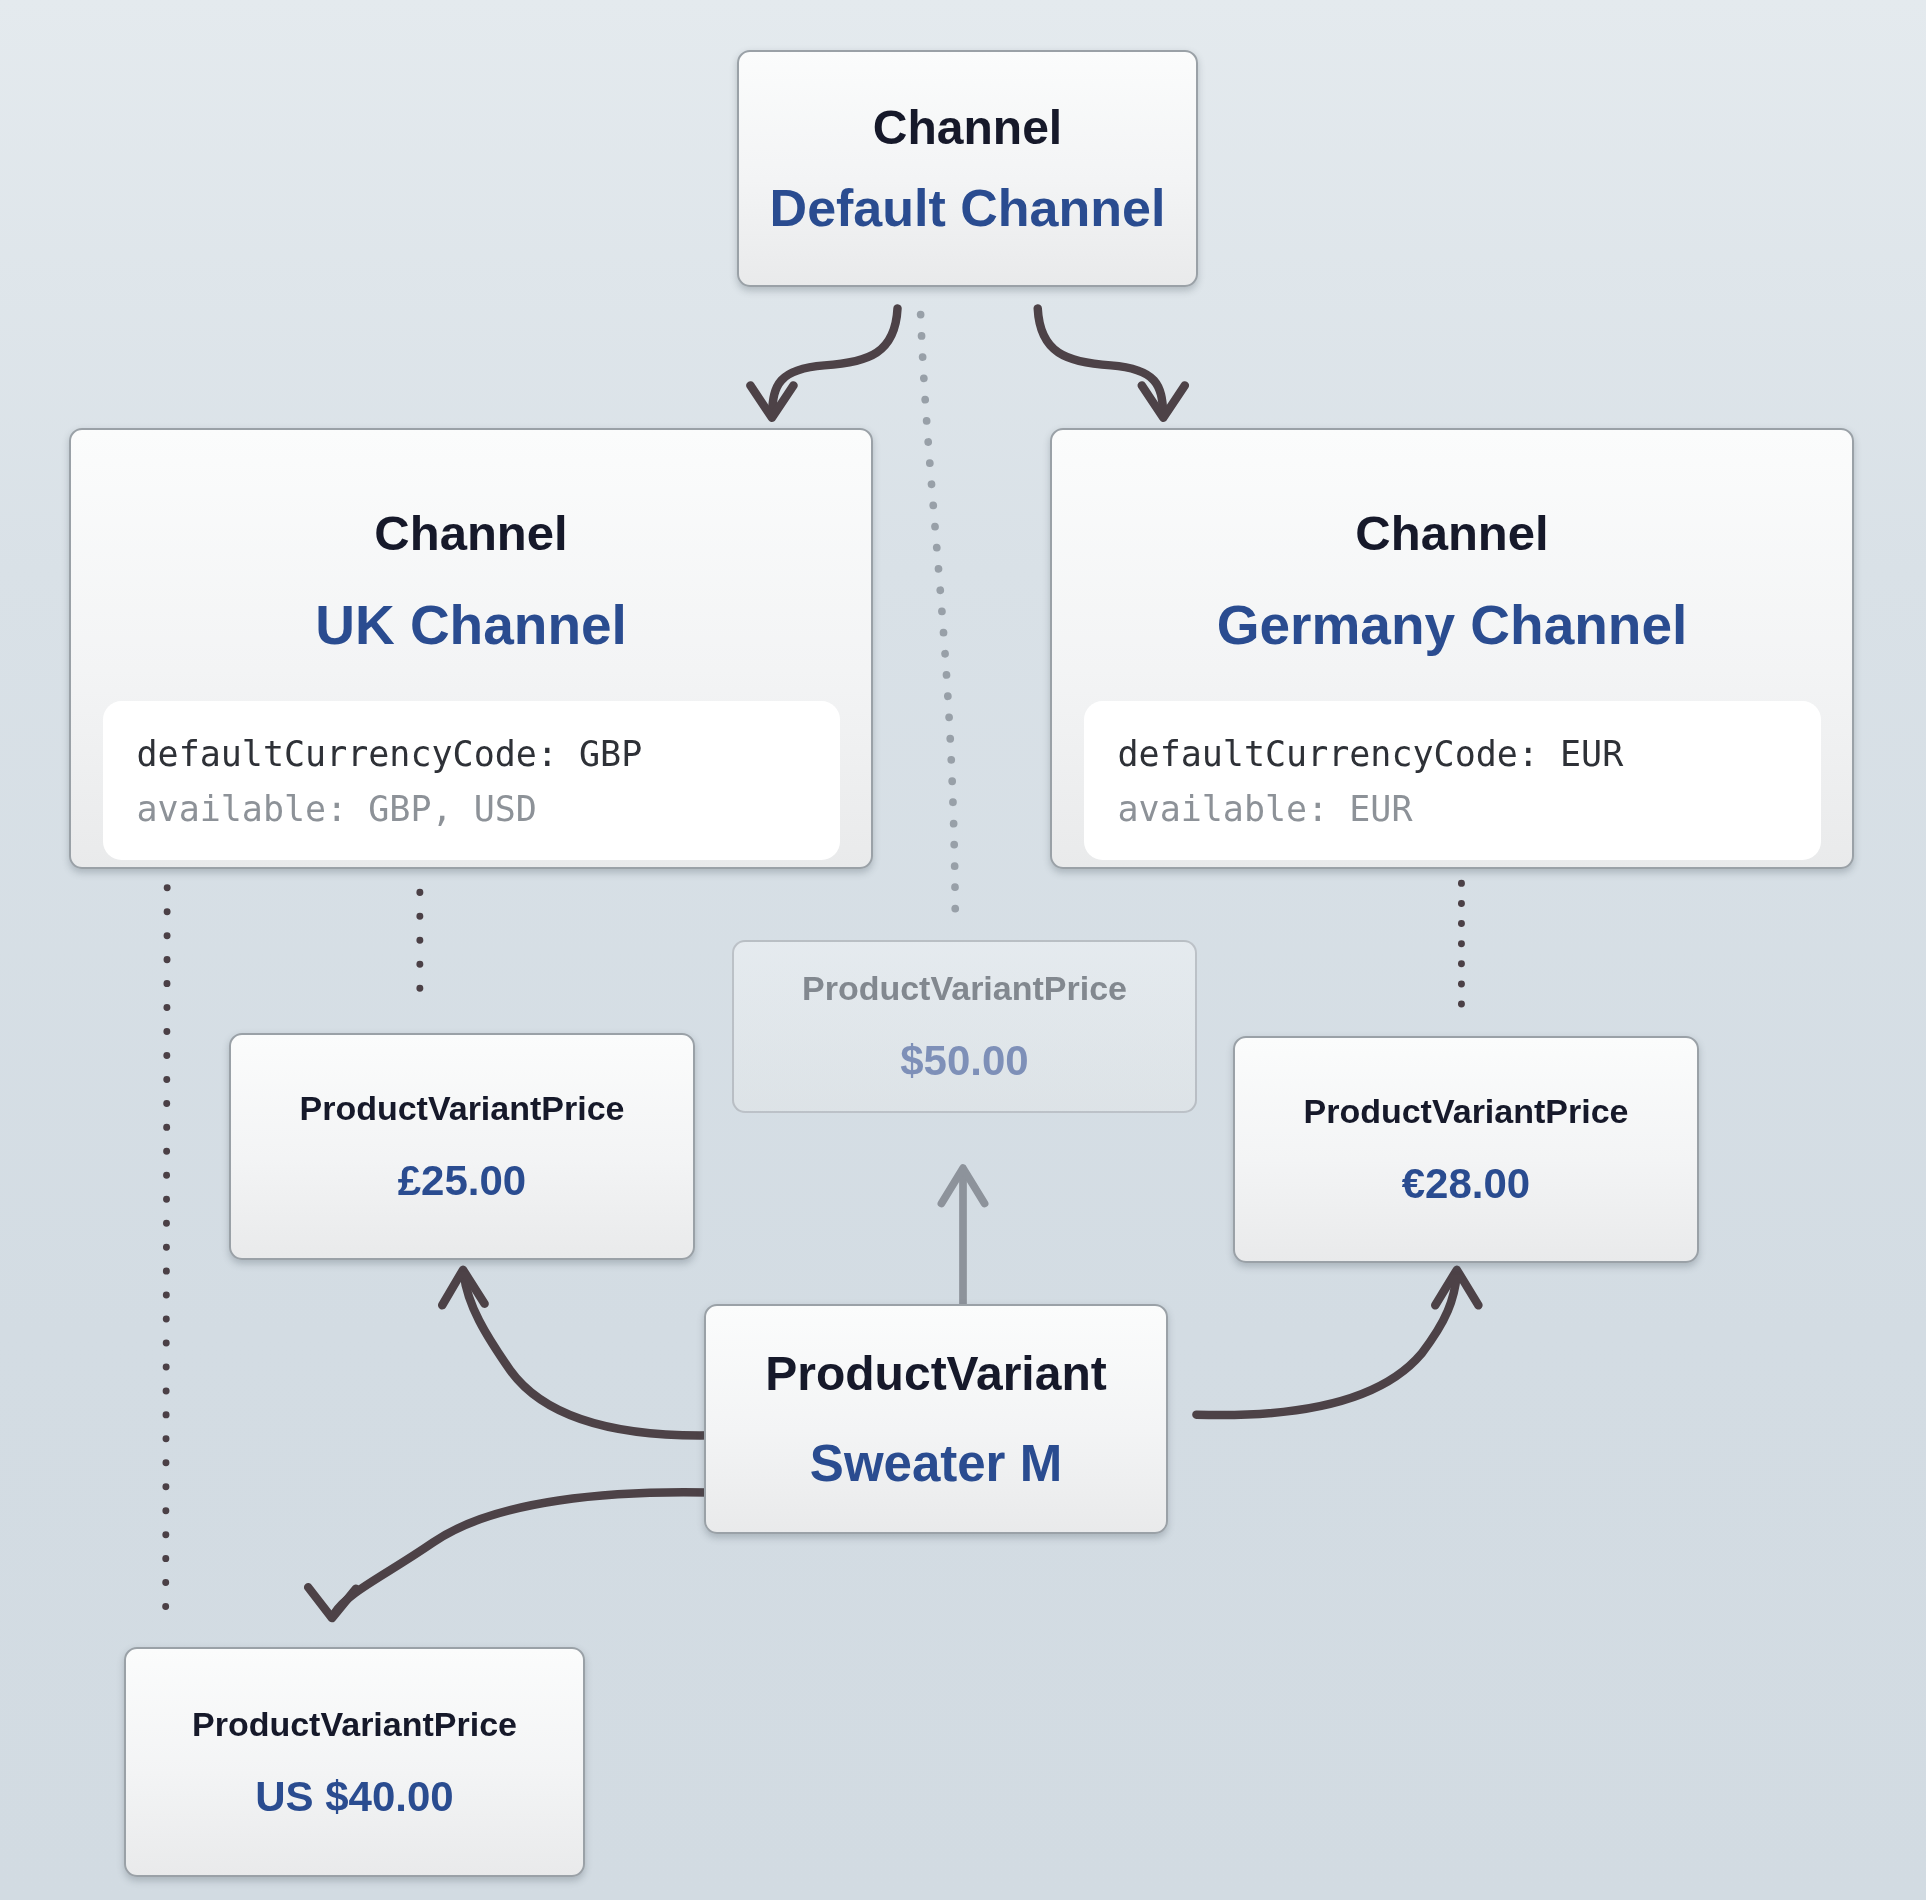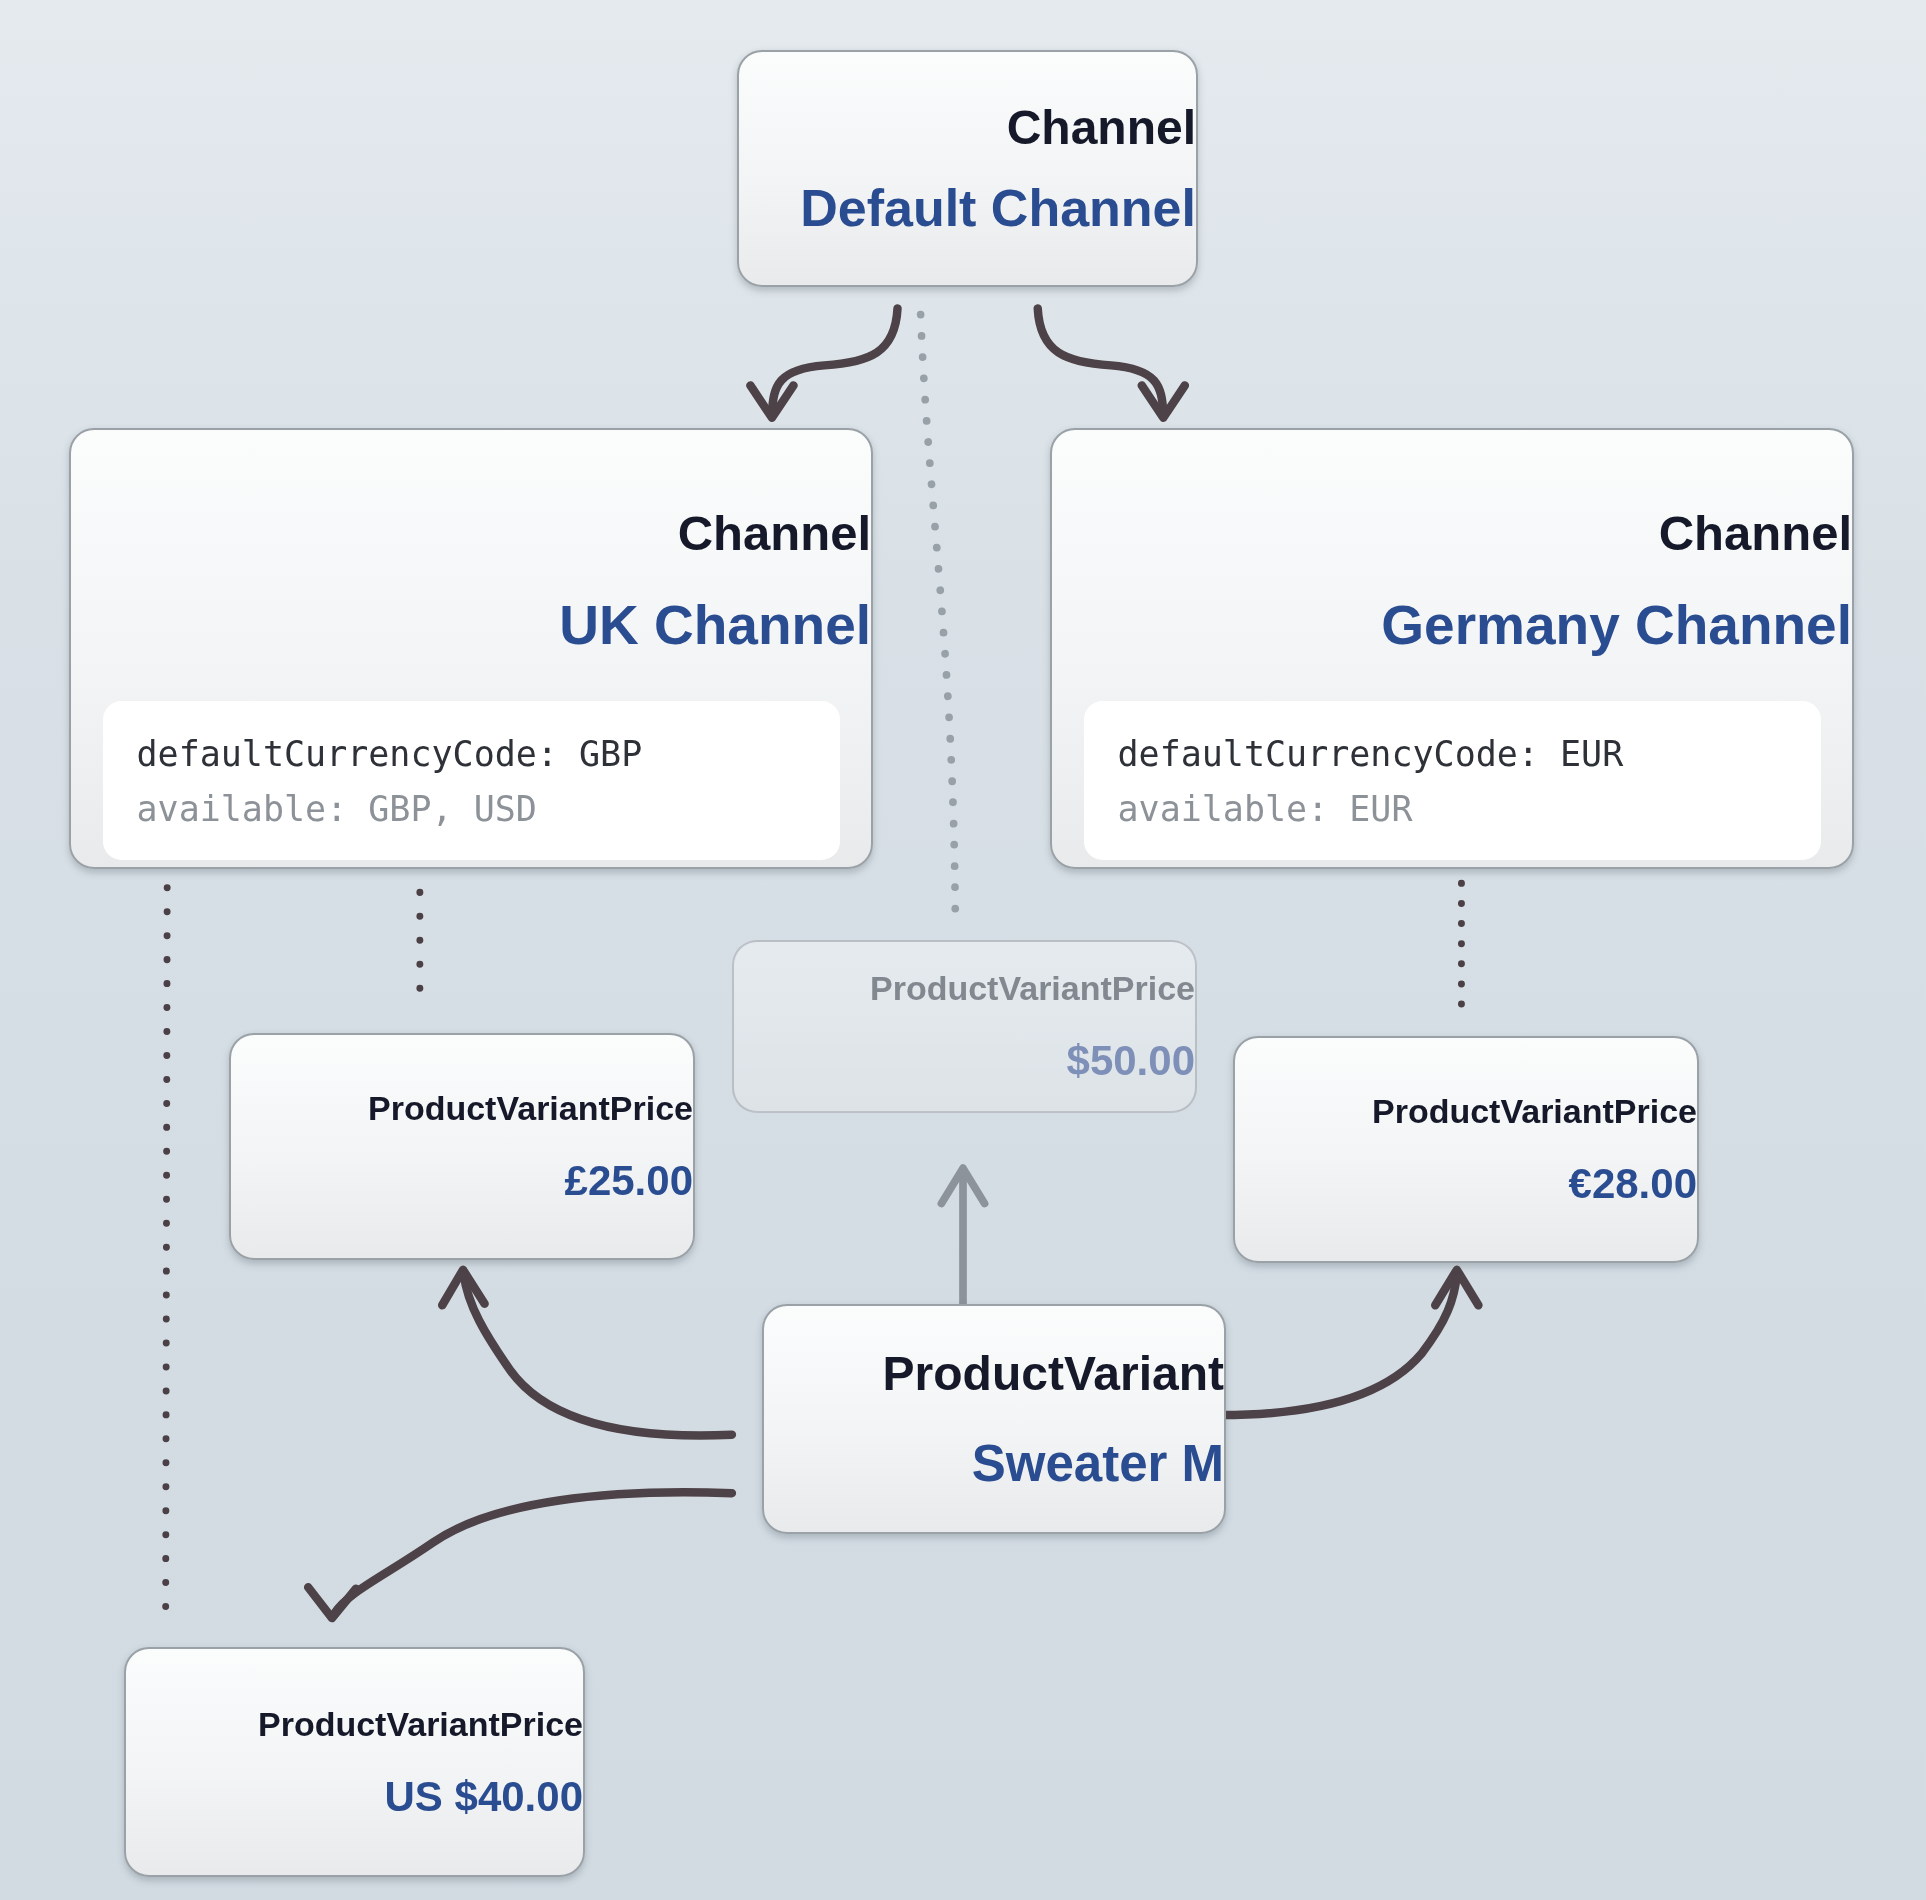--- a/index.html
+++ b/index.html
@@ -20,26 +20,26 @@
     position: absolute;
     left: 0; top: 0;
     width: 1926px;
     height: 1901px;
     pointer-events: none;
   }
   .node {
     position: absolute;
     box-sizing: border-box;
     border: 2.3px solid #9aa1a7;
-    border-radius: 25px;
+    border-radius: 13px;
     background: linear-gradient(180deg, #fbfcfc 0%, #f3f4f5 55%, #e9eaeb 100%);
     box-shadow: 0 3.1px 7px rgba(80, 92, 104, 0.30);
     display: flex;
     flex-direction: column;
-    align-items: flex-end;
+    align-items: center;
     justify-content: center;
   }
   .node .type-label {
     font-weight: bold;
     color: #16192a;
     line-height: 1;
   }
   .node .entity-name {
     font-weight: bold;
     color: #2a4c90;
@@ -182,21 +182,21 @@
   <div class="node price" style="left:229px; top:1033px;">
     <div class="type-label">ProductVariantPrice</div>
     <div class="entity-name">£25.00</div>
   </div>
 
   <div class="node price" style="left:1233px; top:1036px;">
     <div class="type-label">ProductVariantPrice</div>
     <div class="entity-name">€28.00</div>
   </div>
 
-  <div class="node variant" style="left:762px; top:1304px;">
+  <div class="node variant" style="left:704px; top:1304px;">
     <div class="type-label">ProductVariant</div>
     <div class="entity-name">Sweater M</div>
   </div>
 
   <div class="node price" style="left:124px; top:1647px; height:230px; width:461px;">
     <div class="type-label">ProductVariantPrice</div>
     <div class="entity-name">US $40.00</div>
   </div>
 
 </div>

